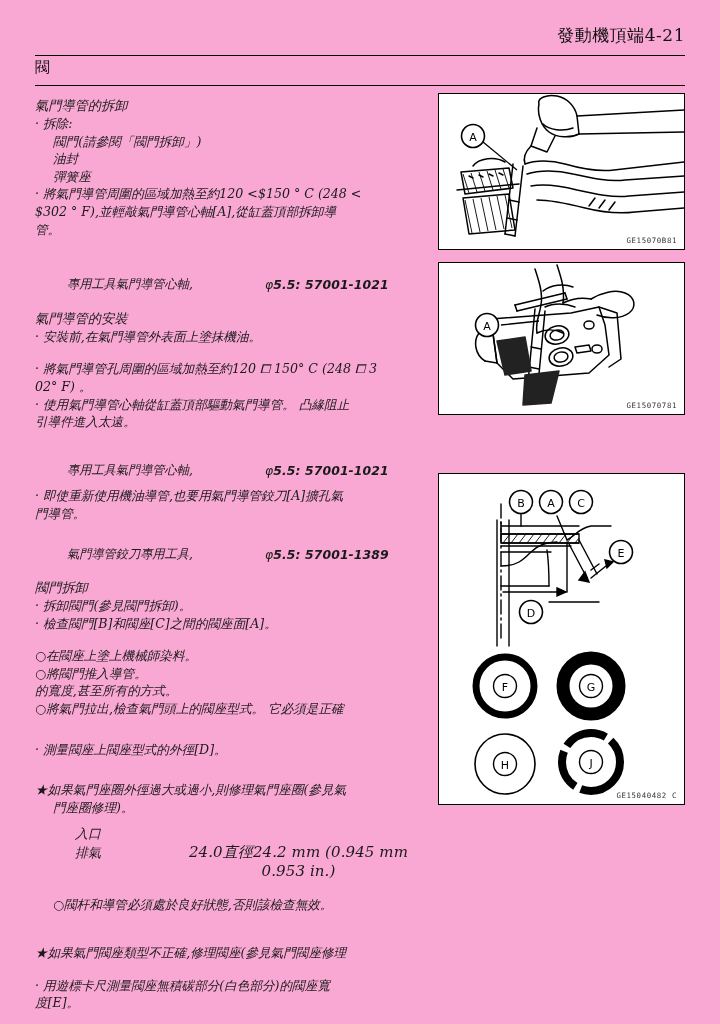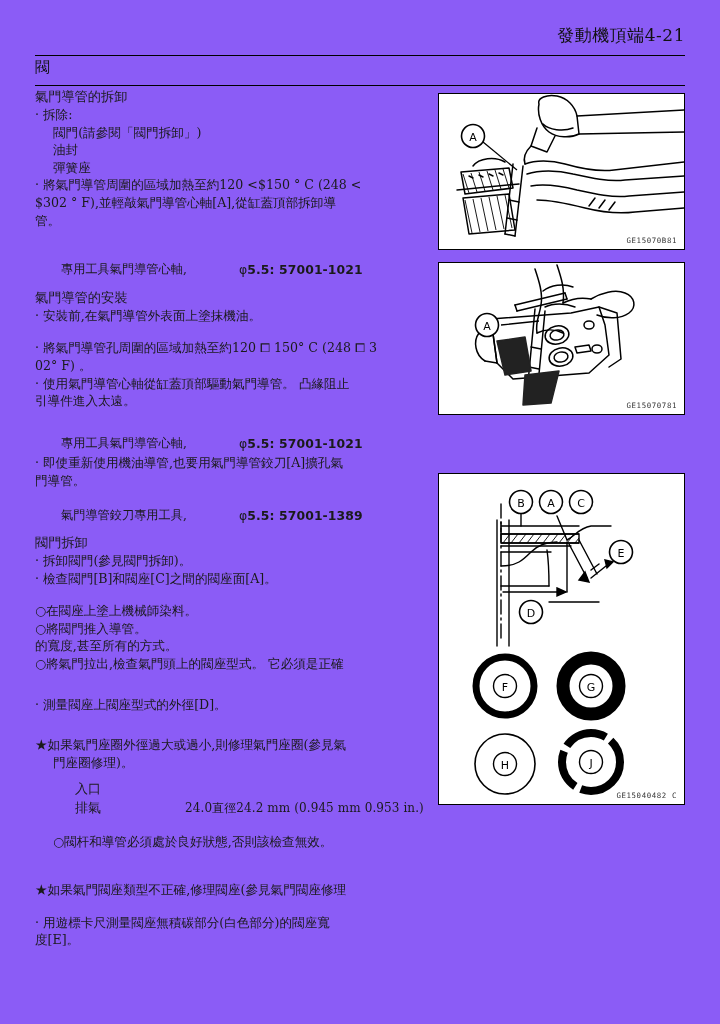--- a/index.html
+++ b/index.html
@@ -8,21 +8,21 @@
     background: #ffffff;
   }
   body {
     font-family: "DejaVu Sans", "Liberation Sans", sans-serif;
     color: #1a1a1a;
   }
   #page {
     position: relative;
     width: 720px;
     height: 1024px;
-    background: #8b5cf6;
+    background: #f9a8d4;
     overflow: hidden;
   }
 
   
   .page-header {
     position: absolute;
     top: 24px;
     left: 35px;
     right: 35px;
     height: 30px;
@@ -50,26 +50,27 @@
     left: 35px;
     font-family: "DejaVu Serif", "Liberation Serif", serif;
     font-size: 15px;
     color: #111;
   }
 
   
   .text-col {
     position: absolute;
     left: 35px;
-    top: 88px;
+    top: 97px;
     width: 392px;
     font-family: "DejaVu Serif", "Liberation Serif", serif;
     font-size: 12.6px;
     line-height: 17.6px;
     color: #1a1a1a;
+    font-style: italic;
   }
   .h-sub {
     font-size: 13.2px;
     line-height: 18px;
     margin: 0;
   }
   .p {
     margin: 0;
     text-indent: 0;
   }
@@ -77,21 +78,22 @@
   .gap-s { height: 8px; }
   .gap-m { height: 15px; }
   .gap-l { height: 23px; }
   .gap-xl { height: 30px; }
 
   
   .tool-row {
     display: flex;
     align-items: center;
     padding-left: 24px;
-    margin: 2px;
+    margin: 8px;
+    gap: 20px;
   }
   .tool-name {
     width: 178px;
     font-size: 12.2px;
   }
   .tool-code {
     font-family: "DejaVu Sans", "Liberation Sans", sans-serif;
     font-weight: bold;
     font-size: 12.4px;
     letter-spacing: 0.1px;
@@ -118,21 +120,22 @@
   .spec-k {
     width: 110px;
     font-size: 13px;
   }
   .spec-v {
     font-family: "DejaVu Serif", "Liberation Serif", serif;
     font-size: 11.6px;
     letter-spacing: 0.1px;
   }
   .spec-v.small {
-    font-size: 12px;
+    font-size: 15px;
+    text-align: center;
   }
 
   
   .fig {
     position: absolute;
     border: 1.4px solid #000;
     background: #fff;
     box-sizing: border-box;
     overflow: hidden;
   }

